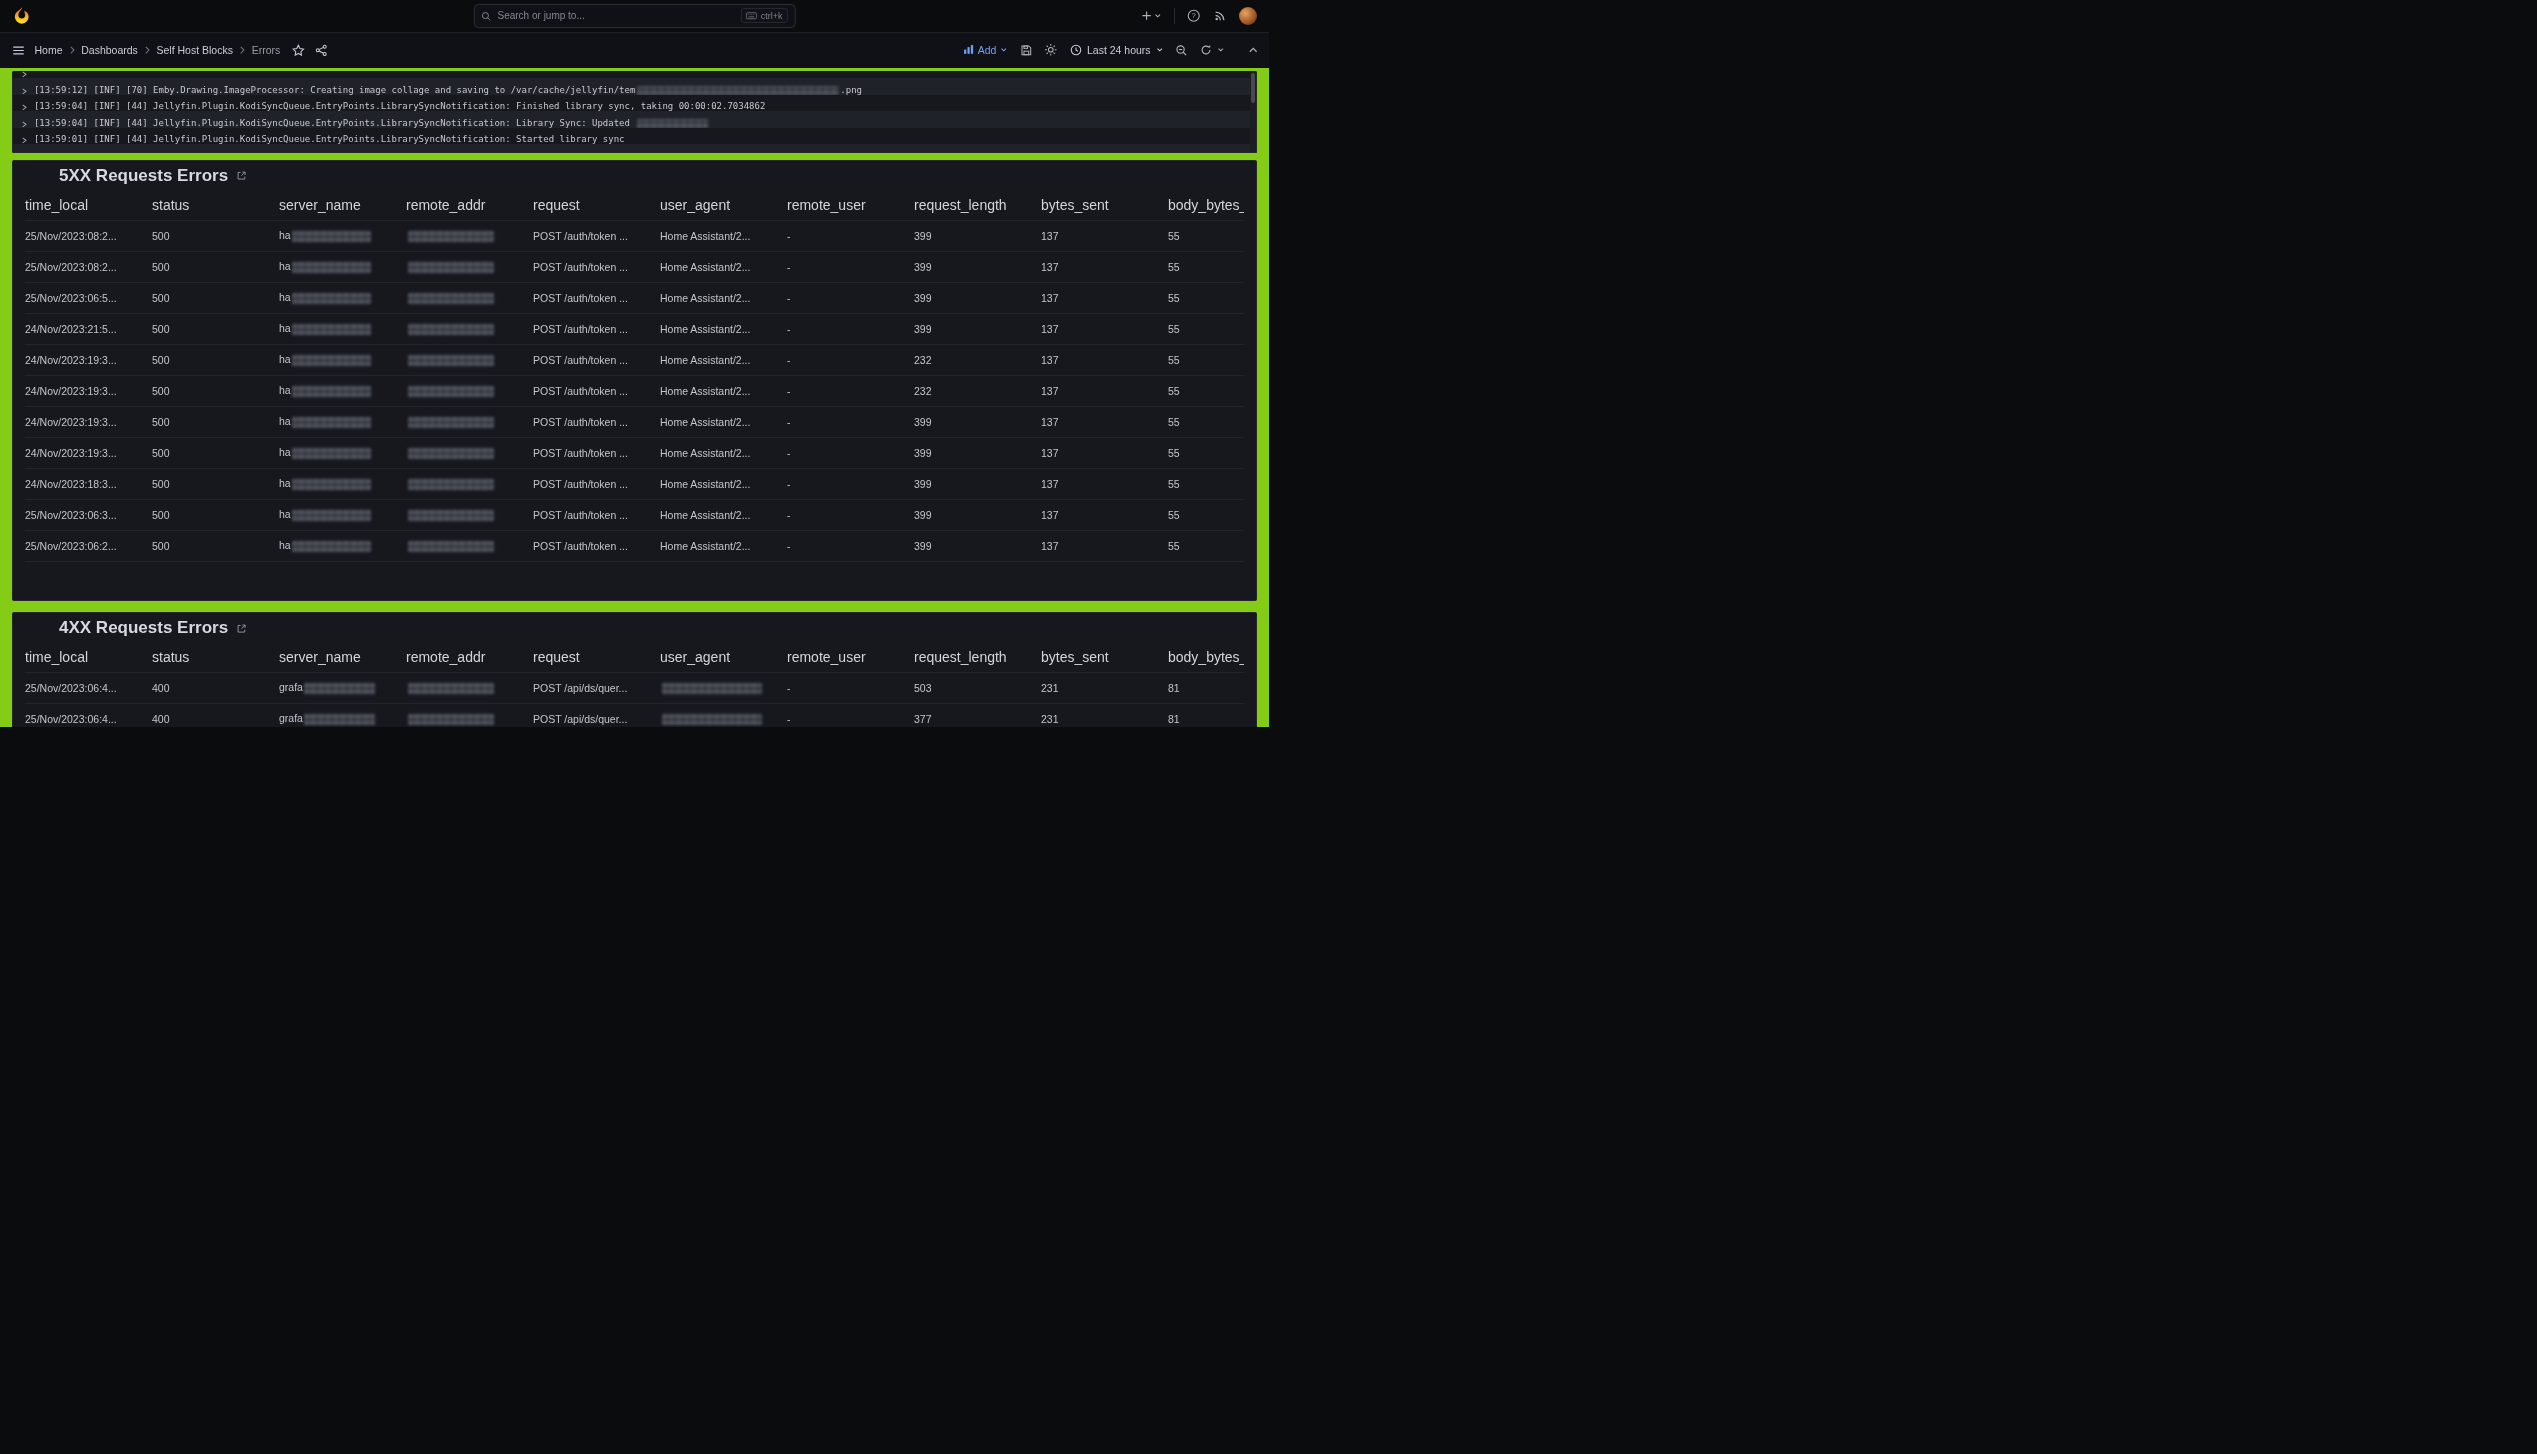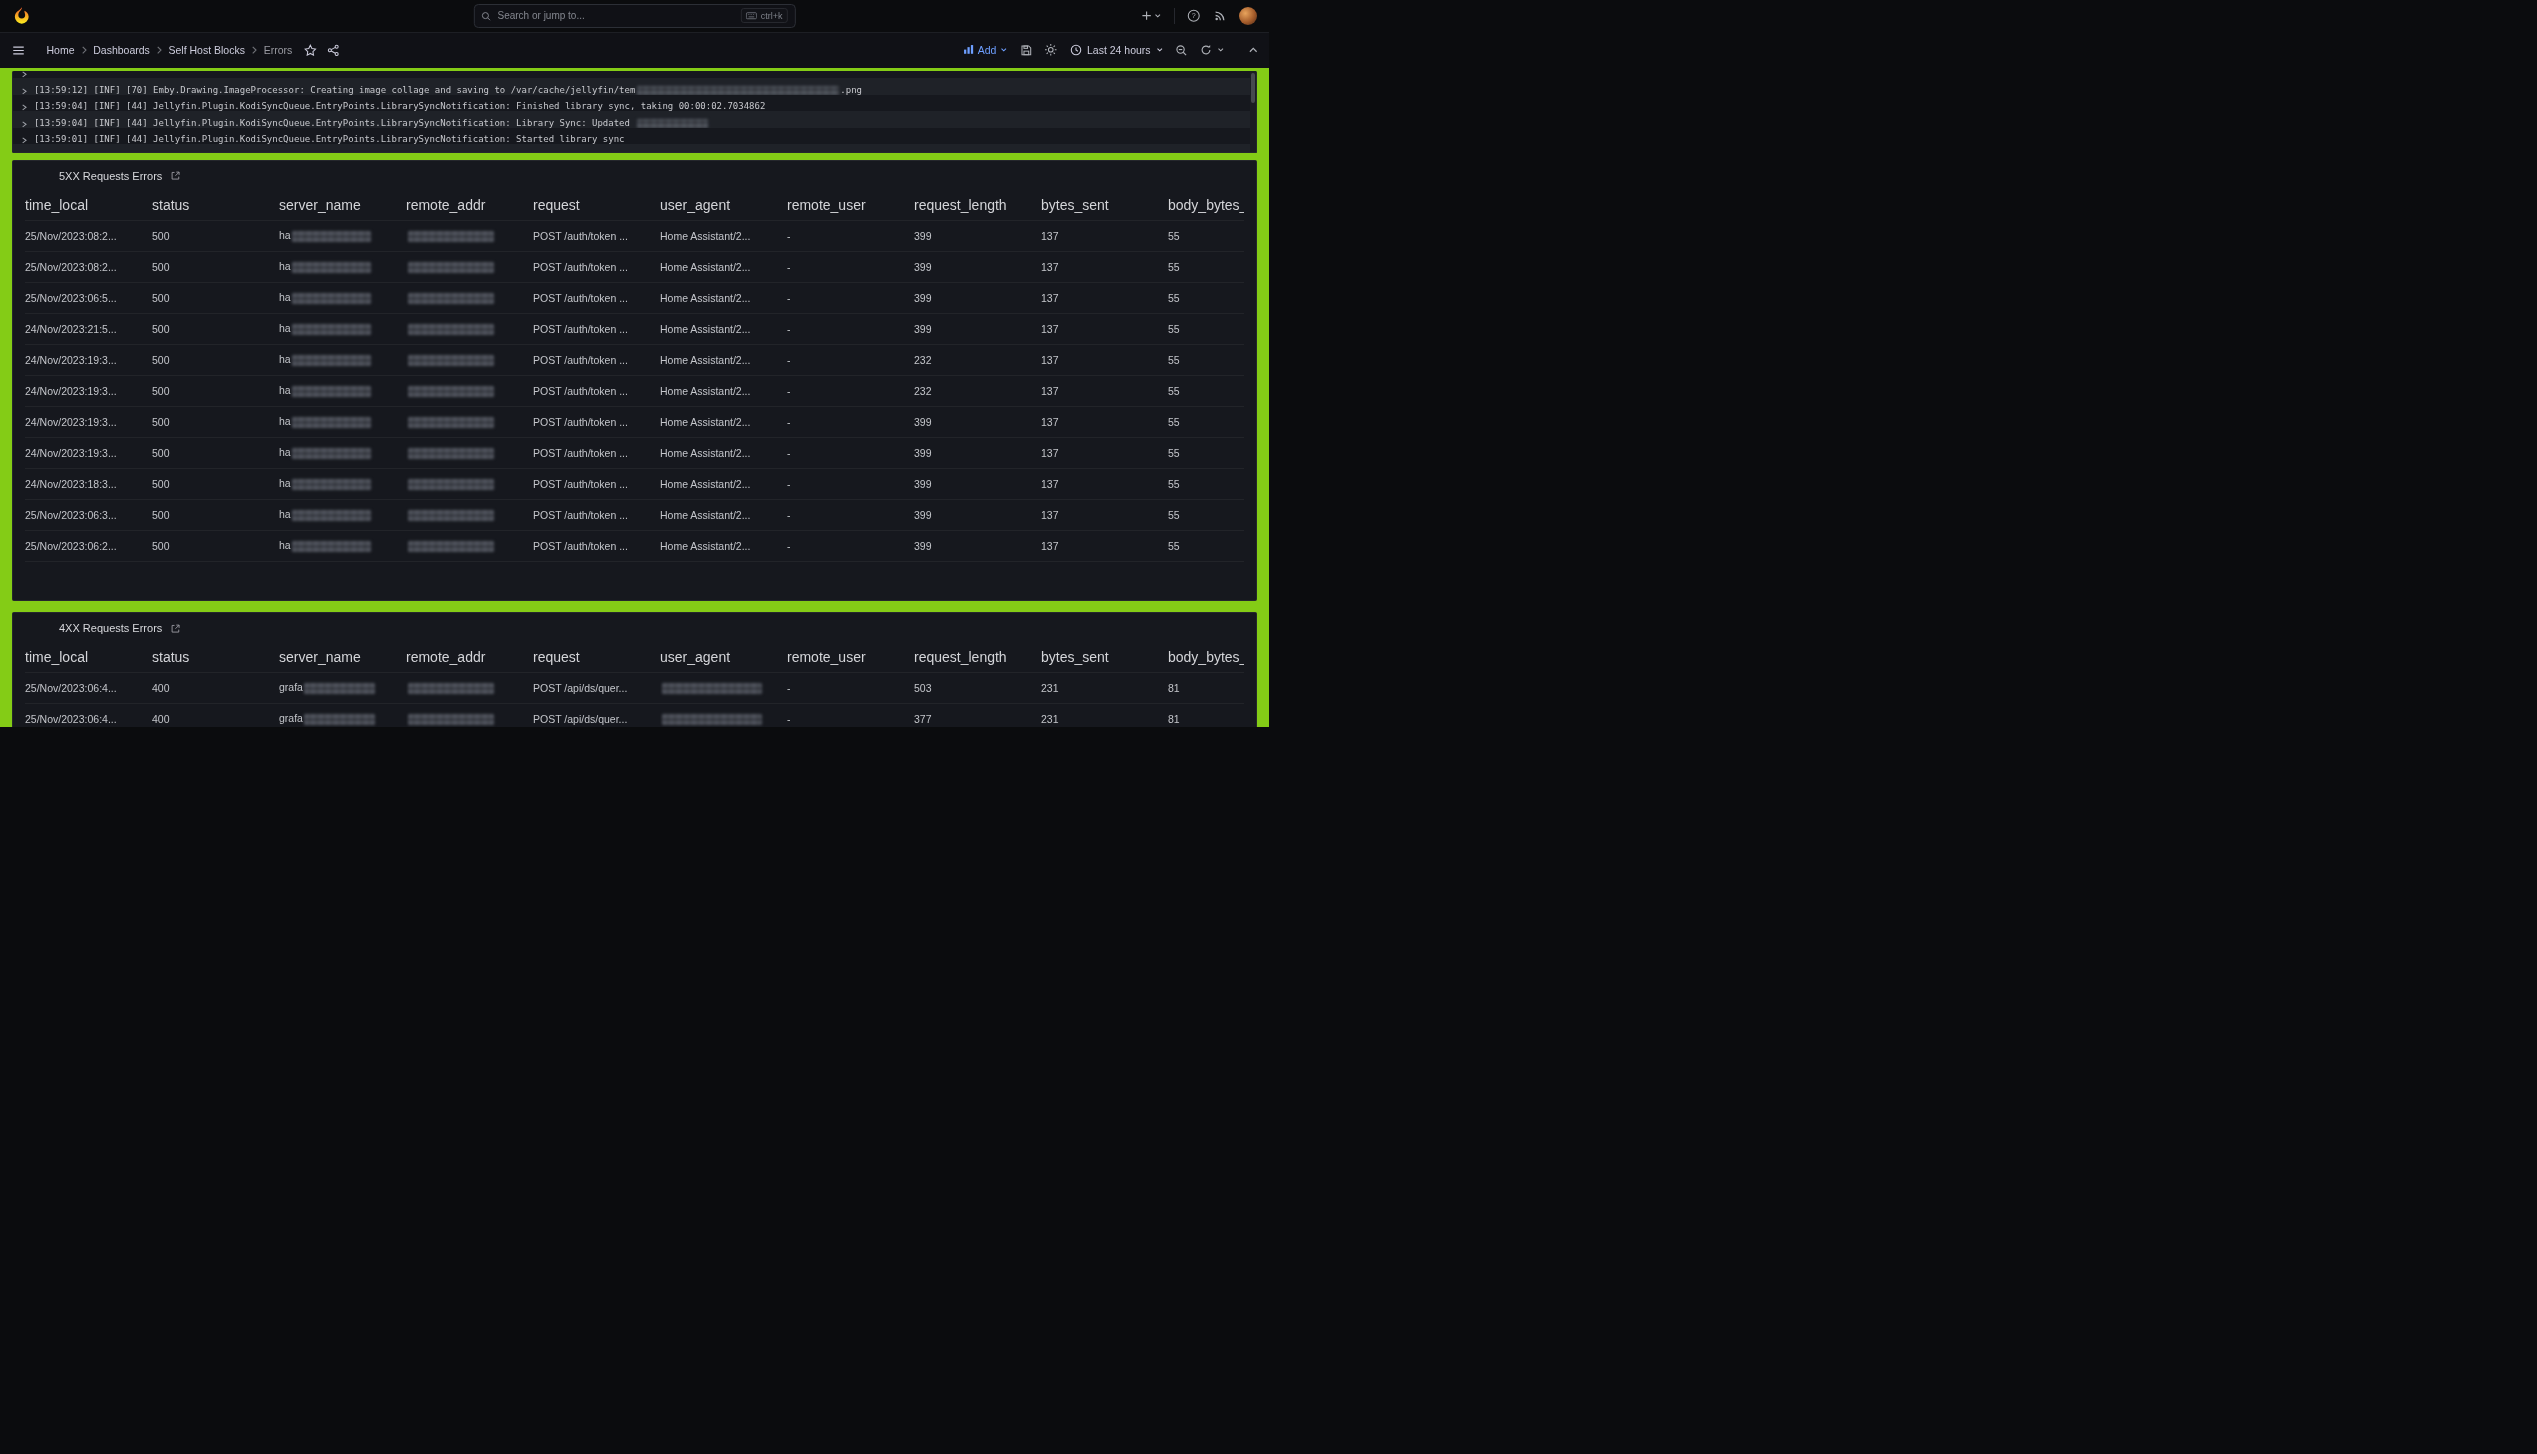--- a/index.html
+++ b/index.html
@@ -17,21 +17,21 @@
                    font-size:9px;border:0.7px solid #26282e;border-radius:3px;padding:1.5px 4.5px;background:#121318;}
   .topnav-right{margin-left:auto;display:flex;align-items:center;gap:12.7px;color:#aeb1b7;}
   .divider{width:0.7px;height:16.5px;background:#26282e;}
   .icon-btn{display:flex;align-items:center;gap:2.2px;background:none;border:none;padding:0;margin:0;
             color:#aeb1b7;cursor:pointer;}
   .avatar{width:18px;height:18px;border-radius:50%;cursor:pointer;
           background:radial-gradient(circle at 35% 35%, #e8a35c, #a35b2a 55%, #59311a 90%);}
 
   
   .toolbar{height:35px;display:flex;align-items:center;padding:0 10.5px;background:#101116;gap:9px;}
-  .breadcrumb{display:flex;align-items:center;gap:6px;font-size:10.5px;margin-left:12px;}
+  .breadcrumb{display:flex;align-items:center;gap:6px;font-size:10.5px;}
   .crumb{color:#ccccdc;cursor:pointer;}
   .crumb.current{color:#9a9ba2;}
   .crumb-sep{display:flex;align-items:center;color:#6e7076;}
   .tb-icons{display:flex;align-items:center;gap:10.5px;margin-left:3px;}
   .tb-right{margin-left:auto;display:flex;align-items:center;gap:12px;}
   .add-group{display:flex;align-items:center;gap:3.7px;color:#6e9fff;font-size:10.5px;font-weight:500;cursor:pointer;}
   .time-picker{display:flex;align-items:center;gap:5.2px;color:#ccccdc;font-size:10.5px;cursor:pointer;}
   .refresh-group{display:flex;align-items:center;gap:4.5px;}
   .collapse-btn{margin-left:12px;}
 
@@ -45,21 +45,21 @@
   .log-row{height:16.5px;display:flex;align-items:flex-end;padding:0 7.5px;gap:6.7px;white-space:nowrap;overflow:hidden;cursor:pointer;}
   .log-row:nth-child(even){background:#1f2228;}
   .log-chevron{flex:none;display:flex;align-items:center;}
   .scroll-track{position:absolute;right:0;top:0;width:6px;height:100%;background:#1b1d22;}
   .scroll-thumb{position:absolute;right:0.7px;top:2.2px;width:4.5px;height:30px;border-radius:2.2px;background:#46494f;cursor:grab;}
 
   .table-panel{margin-top:7.5px;padding:0 12px;overflow:hidden;}
   .panel-5xx{height:441px;}
   .panel-4xx{margin-top:11.2px;height:172px;}
   .panel-header{height:30px;display:flex;align-items:center;gap:7.5px;}
-  .panel-title{font-size:11px;font-weight:400;color:#d8d9dd;cursor:pointer;padding-left:34px;}
+  .panel-title{font-size:17px;font-weight:700;color:#d8d9dd;cursor:pointer;padding-left:34px;}
   .table-wrap{overflow:hidden;}
   table{border-collapse:collapse;table-layout:fixed;width:1267px;}
   col{width:127px;}
   th{height:28.5px;text-align:left;font-weight:500;font-size:14px;color:#d4d5d9;
      padding:0 6px 0 0;white-space:nowrap;overflow:hidden;cursor:pointer;}
   td{height:30px;font-size:10.5px;color:#c4c6cb;border-top:0.7px solid #222429;
      padding:0 6px 0 0;white-space:nowrap;overflow:hidden;}
   tbody tr:last-child td{border-bottom:0.7px solid #222429;}
 
   

